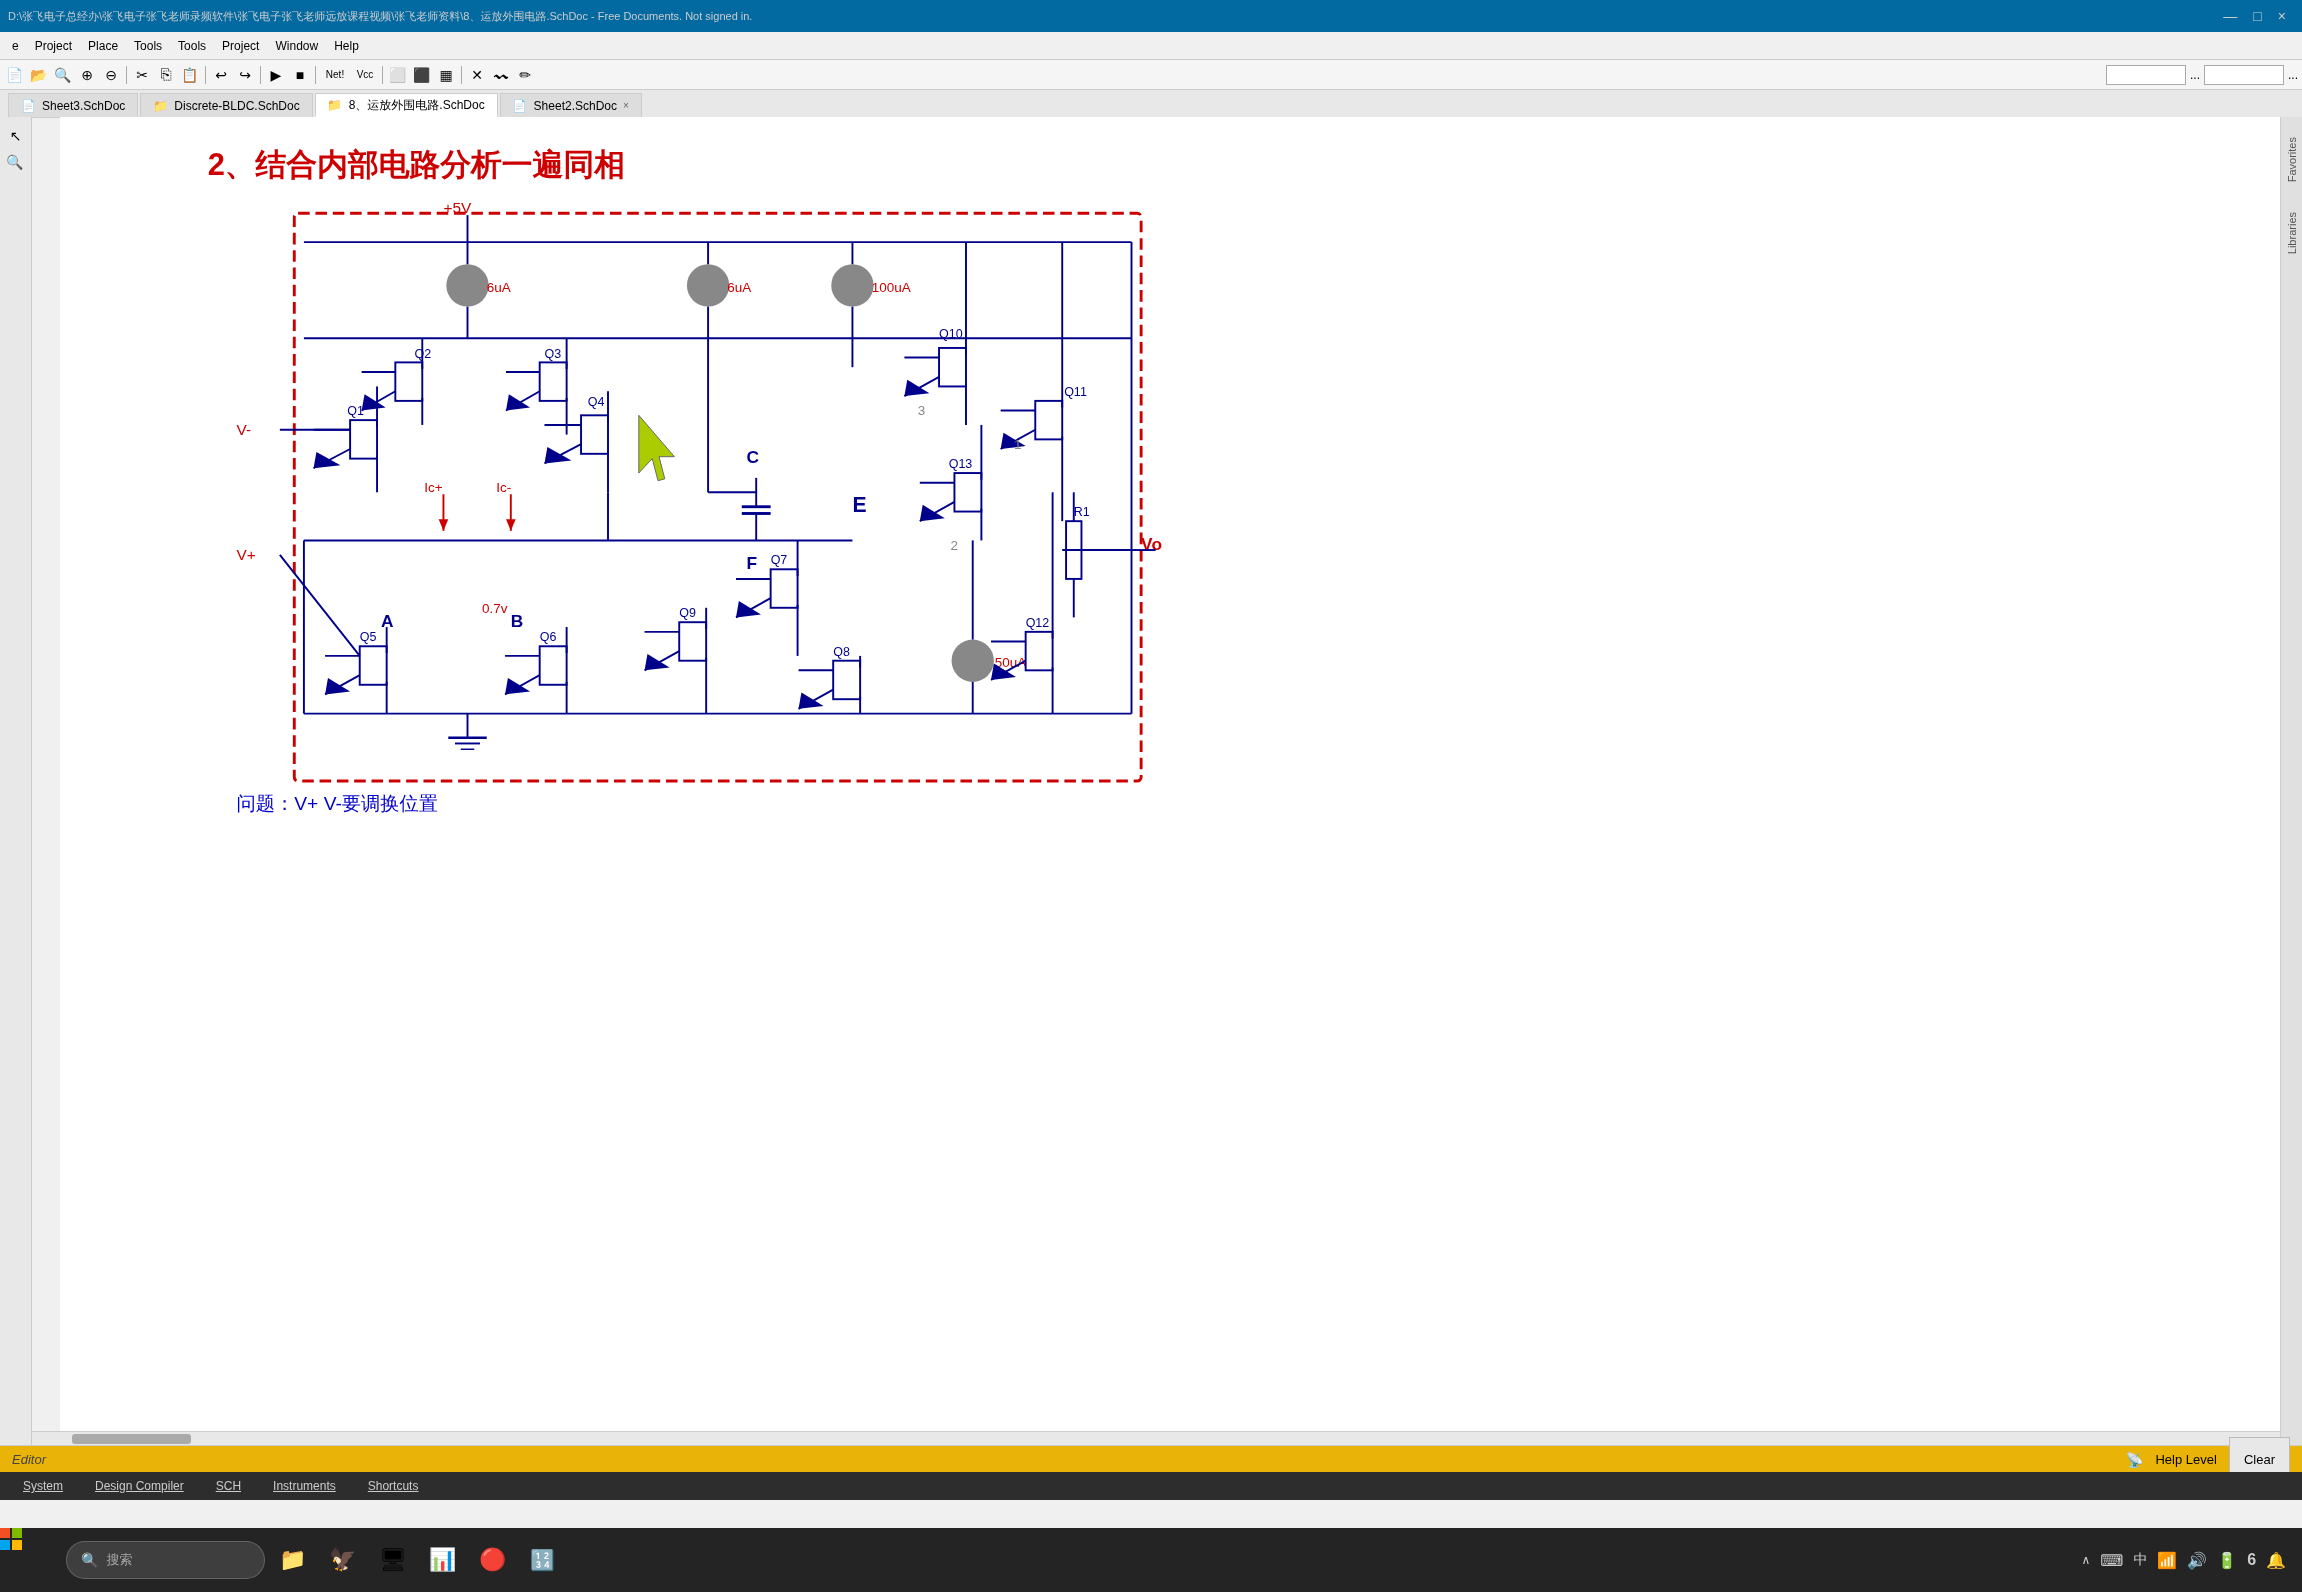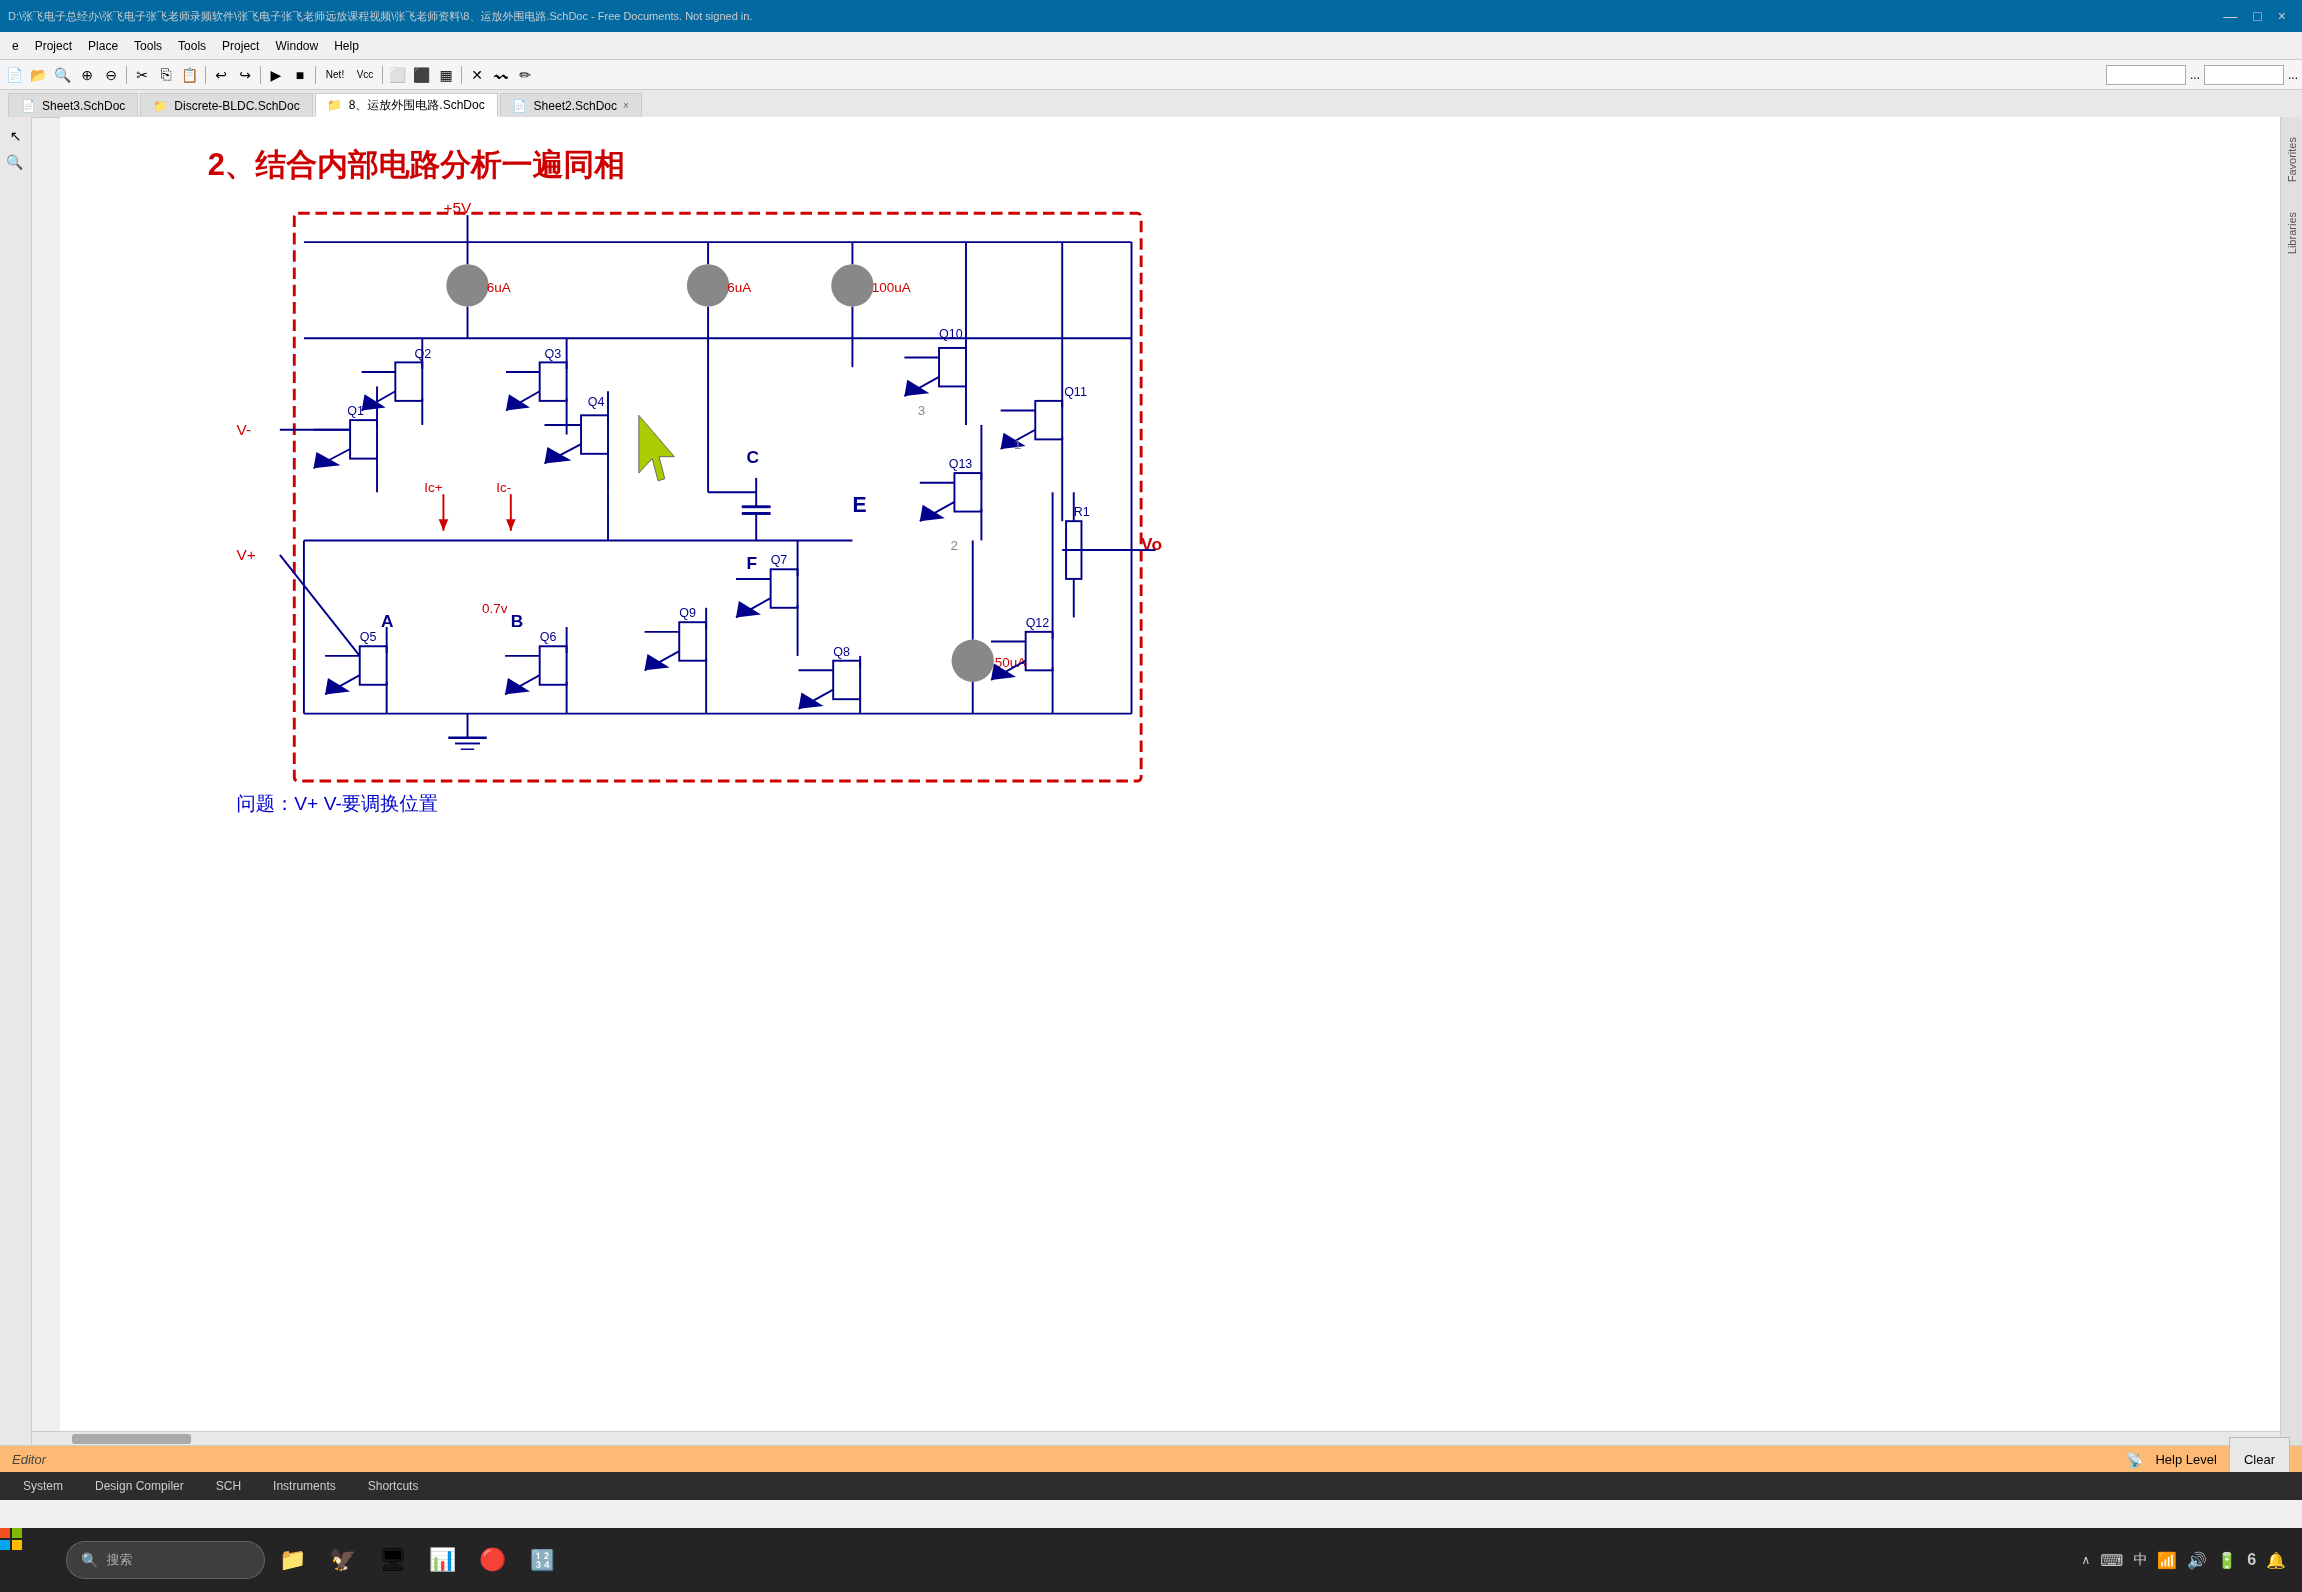--- a/index.html
+++ b/index.html
@@ -144,20 +144,21 @@
       position: absolute;
       bottom: 32px;
       left: 0; right: 0;
     }
     .bottom-tab {
       padding: 2px 14px;
       color: #ccc;
       font-size: 12px;
       cursor: pointer;
       border: 1px solid transparent;
+      text-decoration: underline;
     }
 
     
     #taskbar {
       height: 56px;
       background: rgba(0,0,0,0.85);
       position: absolute;
       bottom: 0; left: 0; right: 0;
       display: flex;
       align-items: center;
@@ -473,21 +474,21 @@
   <div id="right-panel-sidebar" style="width:22px; background:#e0e0e0; border-left:1px solid #ccc; display:flex; flex-direction:column; align-items:center; gap:30px; padding-top:20px;">
     <span style="writing-mode:vertical-rl; transform:rotate(180deg); font-size:11px; color:#555; cursor:pointer;">Favorites</span>
     <span style="writing-mode:vertical-rl; transform:rotate(180deg); font-size:11px; color:#555; cursor:pointer;">Libraries</span>
   </div>
 </div>
 
 <div id="h-scrollbar" style="height:14px; background:#e8e8e8; position:absolute; bottom:147px; left:32px; right:22px; border-top:1px solid #ccc; display:flex; align-items:center;">
   <div style="width:119px; height:10px; background:#aaa; border-radius:3px; margin-left:40px;"></div>
 </div>
 
-<div id="status-bar" style="height:28px; background:#fdba74; border-top:1px solid #ccc; position:absolute; bottom:119px; left:0; right:0; display:flex; align-items:center; padding:0 12px; gap:12px;">
+<div id="status-bar" style="height:28px; background:#eab308; border-top:1px solid #ccc; position:absolute; bottom:119px; left:0; right:0; display:flex; align-items:center; padding:0 12px; gap:12px;">
   <span style="font-style:italic; font-size:13px; color:#444;">Editor</span>
   <div style="margin-left:auto; display:flex; align-items:center; gap:12px;">
     <span style="font-size:14px;">📡</span>
     <span style="font-size:13px;">Help Level</span>
     <button style="padding:14px 14px; cursor:pointer; background:#e8e8e8; border:1px solid #bbb; font-size:13px;">Clear</button>
   </div>
 </div>
 
 <div id="bottom-tabs" style="height:28px; background:#2d2d2d; position:absolute; bottom:92px; left:0; right:0; display:flex; align-items:center; padding:0 8px; gap:2px;">
   <span class="bottom-tab" style="padding:2px 14px; color:#ccc; font-size:12px; cursor:pointer; border:1px solid transparent;">System</span>

